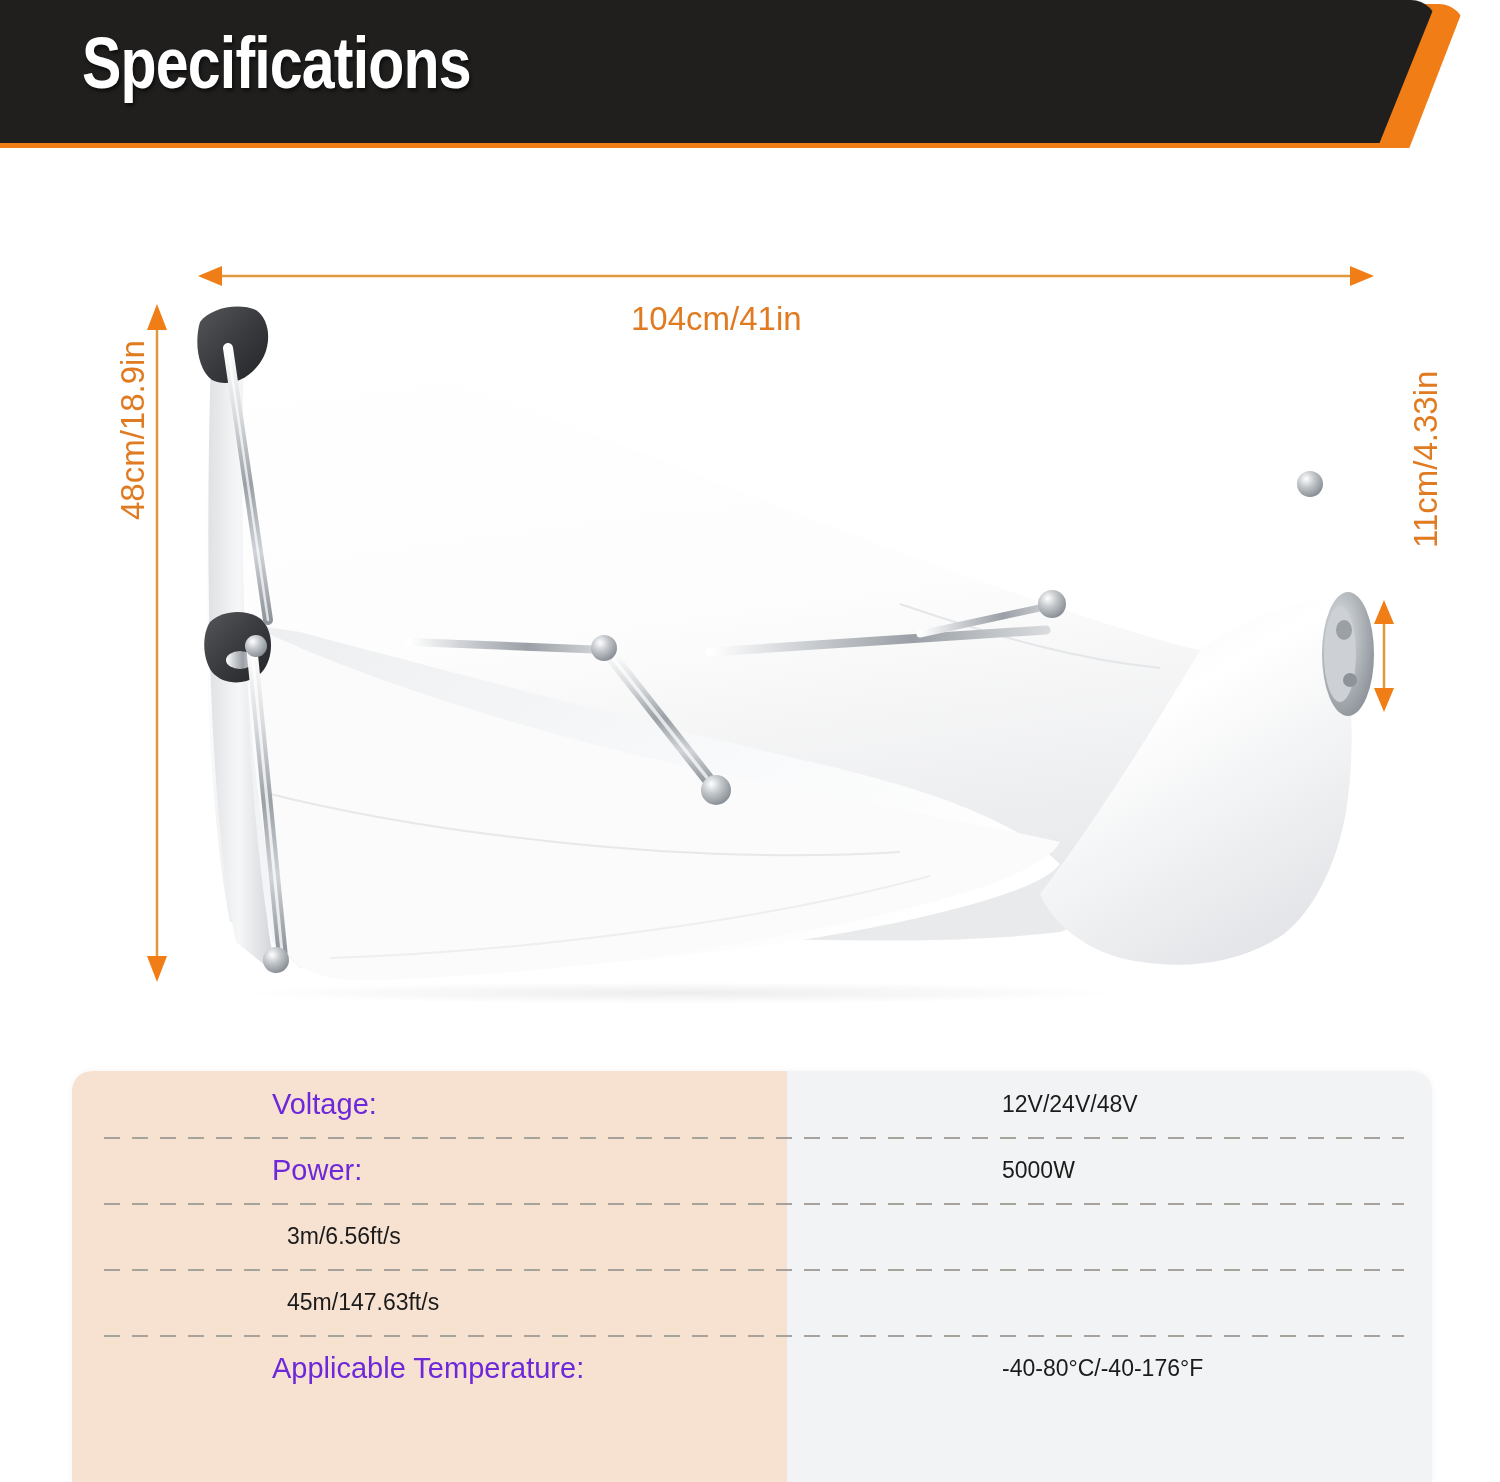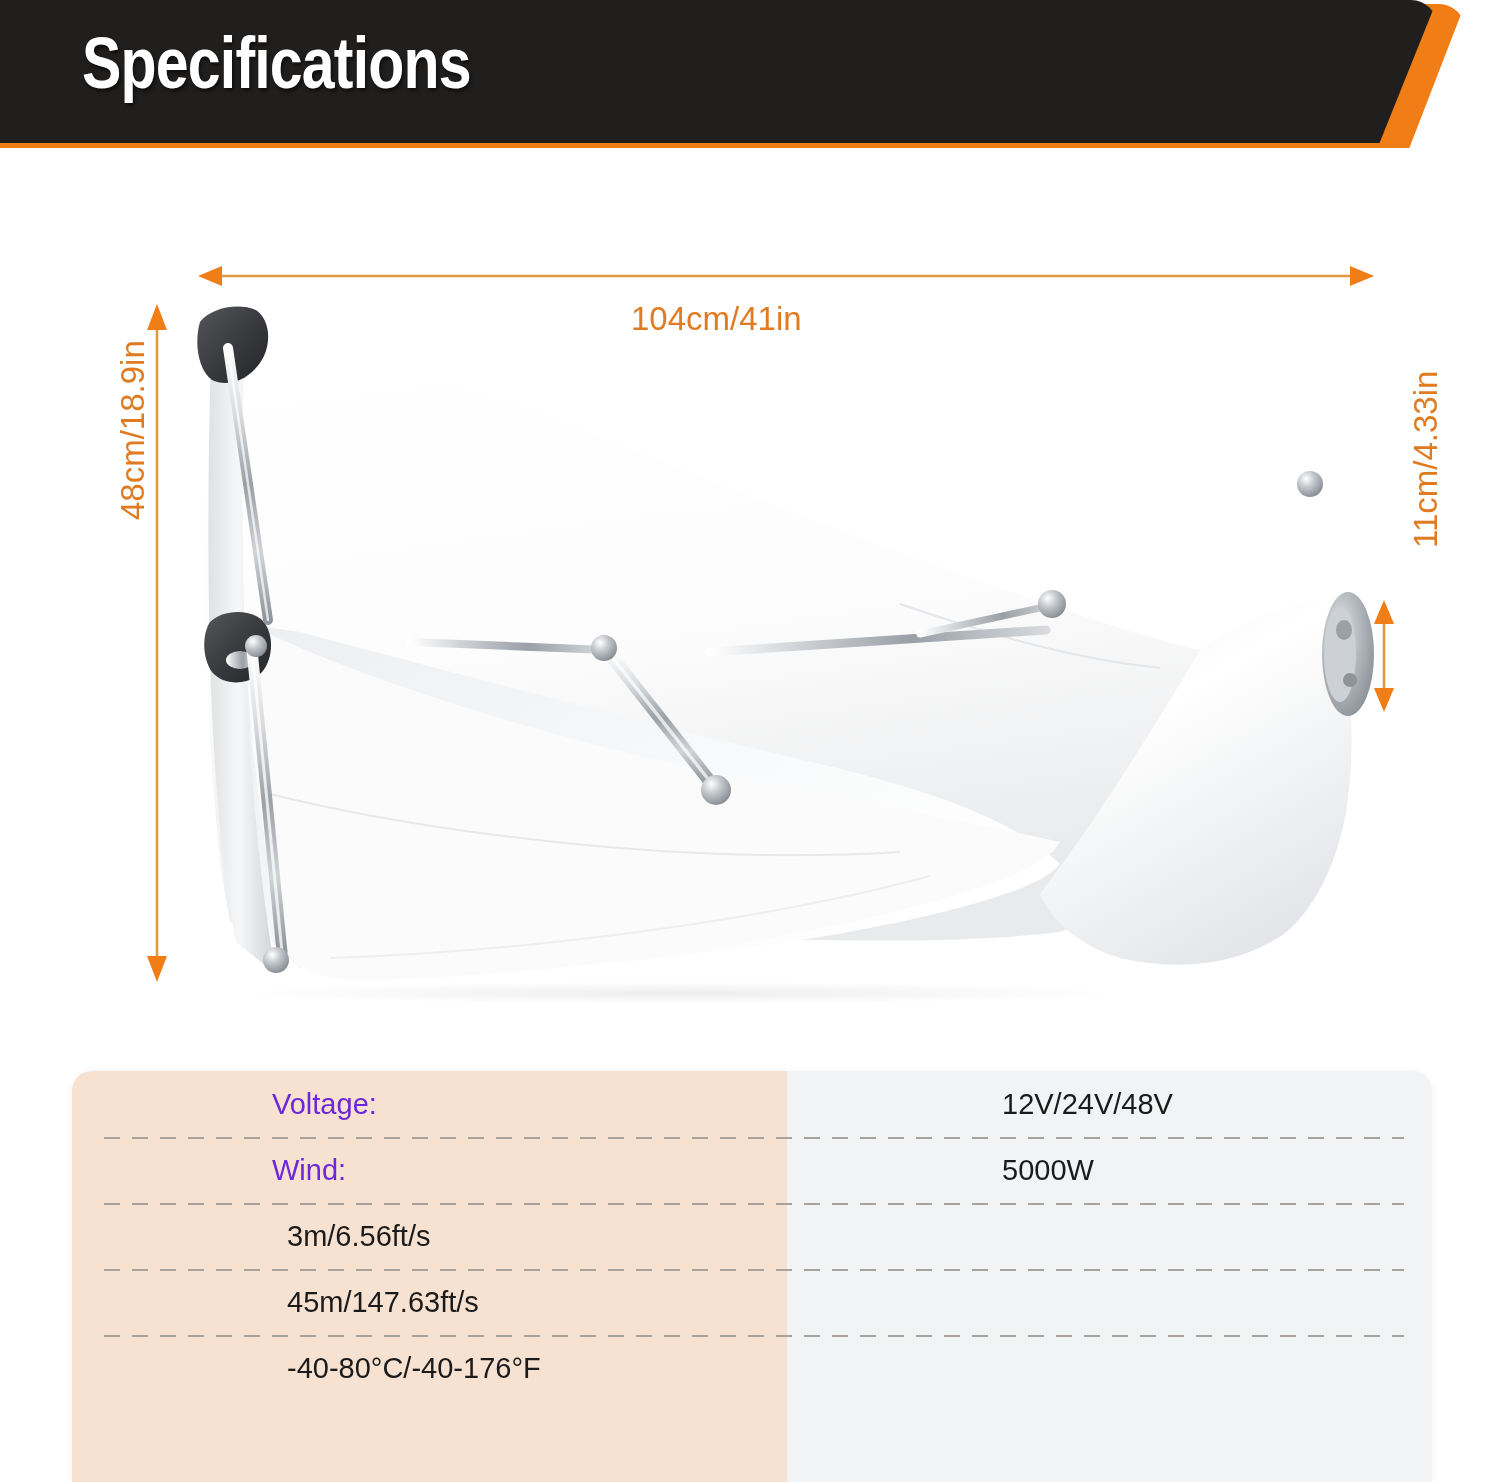--- a/index.html
+++ b/index.html
@@ -88,21 +88,21 @@
     content: ""; position: absolute; left: 32px; top: 0; right: 28px; height: 2px;
     background-image: repeating-linear-gradient(
       to right, #a8a29c 0 16px, rgba(0,0,0,0) 16px 28px);
   }
   .spec-label {
     width: 715px; padding-left: 200px;
     font-size: 29px; color: #6d28d9; white-space: nowrap;
   }
   .spec-value {
     width: 645px; padding-left: 215px;
-    font-size: 29px; color: #1b1b1b; white-space: nowrap;
+    font-size: 23px; color: #1b1b1b; white-space: nowrap;
   }
 </style>
 </head>
 <body>
 
 <div id="page">
 
   <div class="header-wrap">
     <div class="header-orange"></div>
     <div class="header-dark"></div>
@@ -270,28 +270,29 @@
 
   <div class="spec-table">
     <div class="spec-col-left"></div>
     <div class="spec-col-right"></div>
     <div class="spec-rows" id="spec-rows">
         <div class="spec-row">
           <div class="spec-label">Voltage:</div>
           <div class="spec-value">12V/24V/48V</div>
         </div>
         <div class="spec-row">
-          <div class="spec-label">Wind:</div>
+          <div class="spec-label">Power:</div>
           <div class="spec-value">5000W</div>
         </div>
         <div class="spec-row">
           <div class="spec-value">3m/6.56ft/s</div>
         </div>
         <div class="spec-row">
           <div class="spec-value">45m/147.63ft/s</div>
         </div>
         <div class="spec-row">
+          <div class="spec-label">Applicable Temperature:</div>
           <div class="spec-value">-40-80°C/-40-176°F</div>
         </div>
       </div>
   </div>
 
 </div>
 
 </body></html>

